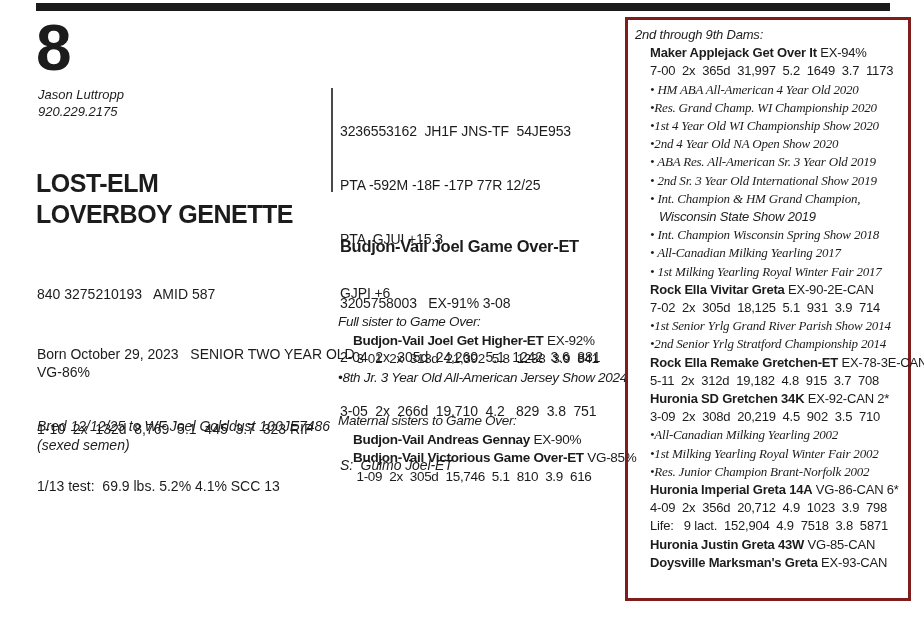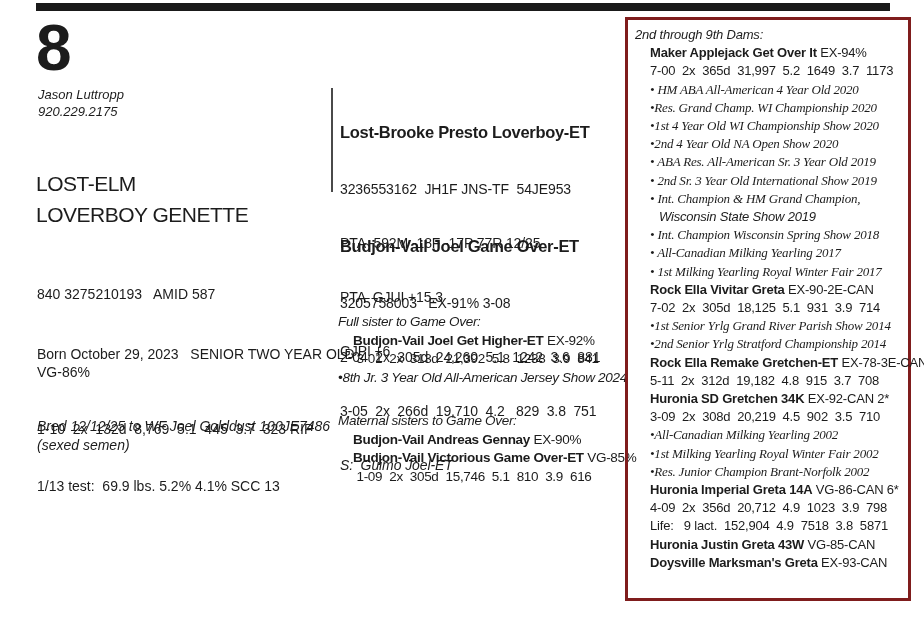--- a/index.html
+++ b/index.html
@@ -9,21 +9,21 @@
   .pre{white-space:pre;}
   .i{font-style:italic;}
   .b{font-weight:700;}
 
   
   .top-rule{position:absolute;left:36px;top:3px;width:854px;height:8px;background:#1a1a1a;}
 
   
   .lot{position:absolute;left:36px;top:16px;font-size:64px;font-weight:700;line-height:64px;letter-spacing:-1px;}
   .consignor{position:absolute;left:38px;top:86px;font-style:italic;font-size:13px;line-height:17px;}
-  .animal-name{position:absolute;left:36px;top:168px;font-size:21px;font-weight:400;line-height:31px;letter-spacing:-0.5px;}
+  .animal-name{position:absolute;left:36px;top:168px;font-size:25px;font-weight:700;line-height:31px;letter-spacing:-0.5px;}
   .animal-ids{position:absolute;left:37px;top:244px;font-size:14px;line-height:20px;}
   .animal-records{position:absolute;left:37px;top:325px;font-size:14px;line-height:19px;}
   .bred-note{position:absolute;left:37px;top:417px;font-style:italic;font-size:14px;line-height:19px;}
 
   
   .sire-bracket{position:absolute;left:331px;top:88px;width:2px;height:104px;background:#4a4a4a;}
   .mid{position:absolute;left:340px;width:286px;font-size:14px;line-height:18px;letter-spacing:-0.1px;}
   .sire-block{top:86px;}
   .dam-block{top:200px;}
   .ped-name{font-size:16.5px;font-weight:700;line-height:20px;letter-spacing:-0.3px;margin-bottom:2px;}
@@ -72,21 +72,20 @@
   </div>
 
   <div class="bred-note">
     <div>Bred 12/12/25 to WF Joel Golddust 100JE7486</div>
     <div>(sexed semen)</div>
   </div>
 
   <div class="sire-bracket"></div>
 
   <div class="mid sire-block pre">
-    <div class="ped-name">Lost-Brooke Presto Loverboy-ET</div>
     <div>3236553162  JH1F JNS-TF  54JE953</div>
     <div>PTA -592M -18F -17P 77R 12/25</div>
     <div>PTA  GJUI +15.3</div>
     <div>GJPI +6</div>
   </div>
 
   <div class="mid dam-block pre">
     <div class="ped-name">Budjon-Vail Joel Game Over-ET</div>
     <div>3205758003   EX-91% 3-08</div>
     <div>2-04  2x  305d  24,260  5.1  1242  3.6  881</div>

